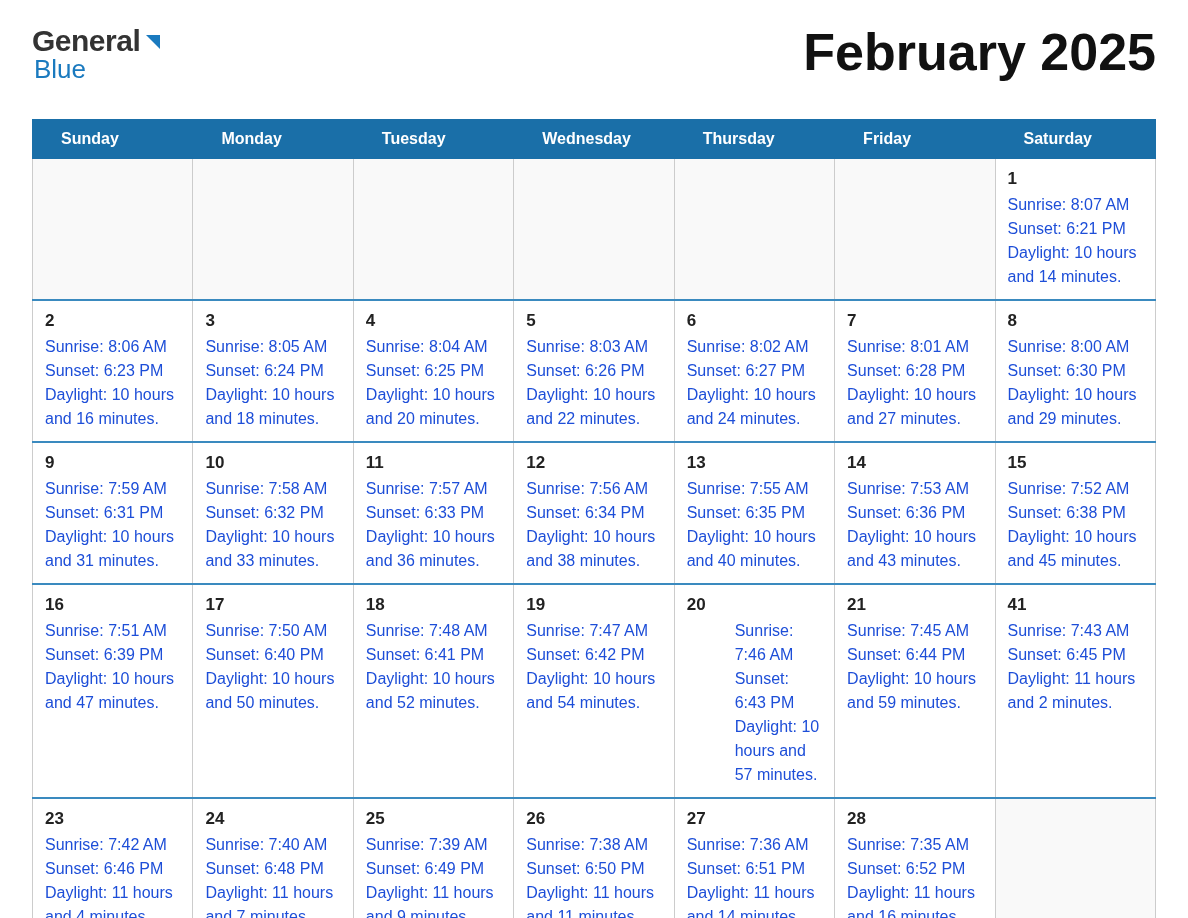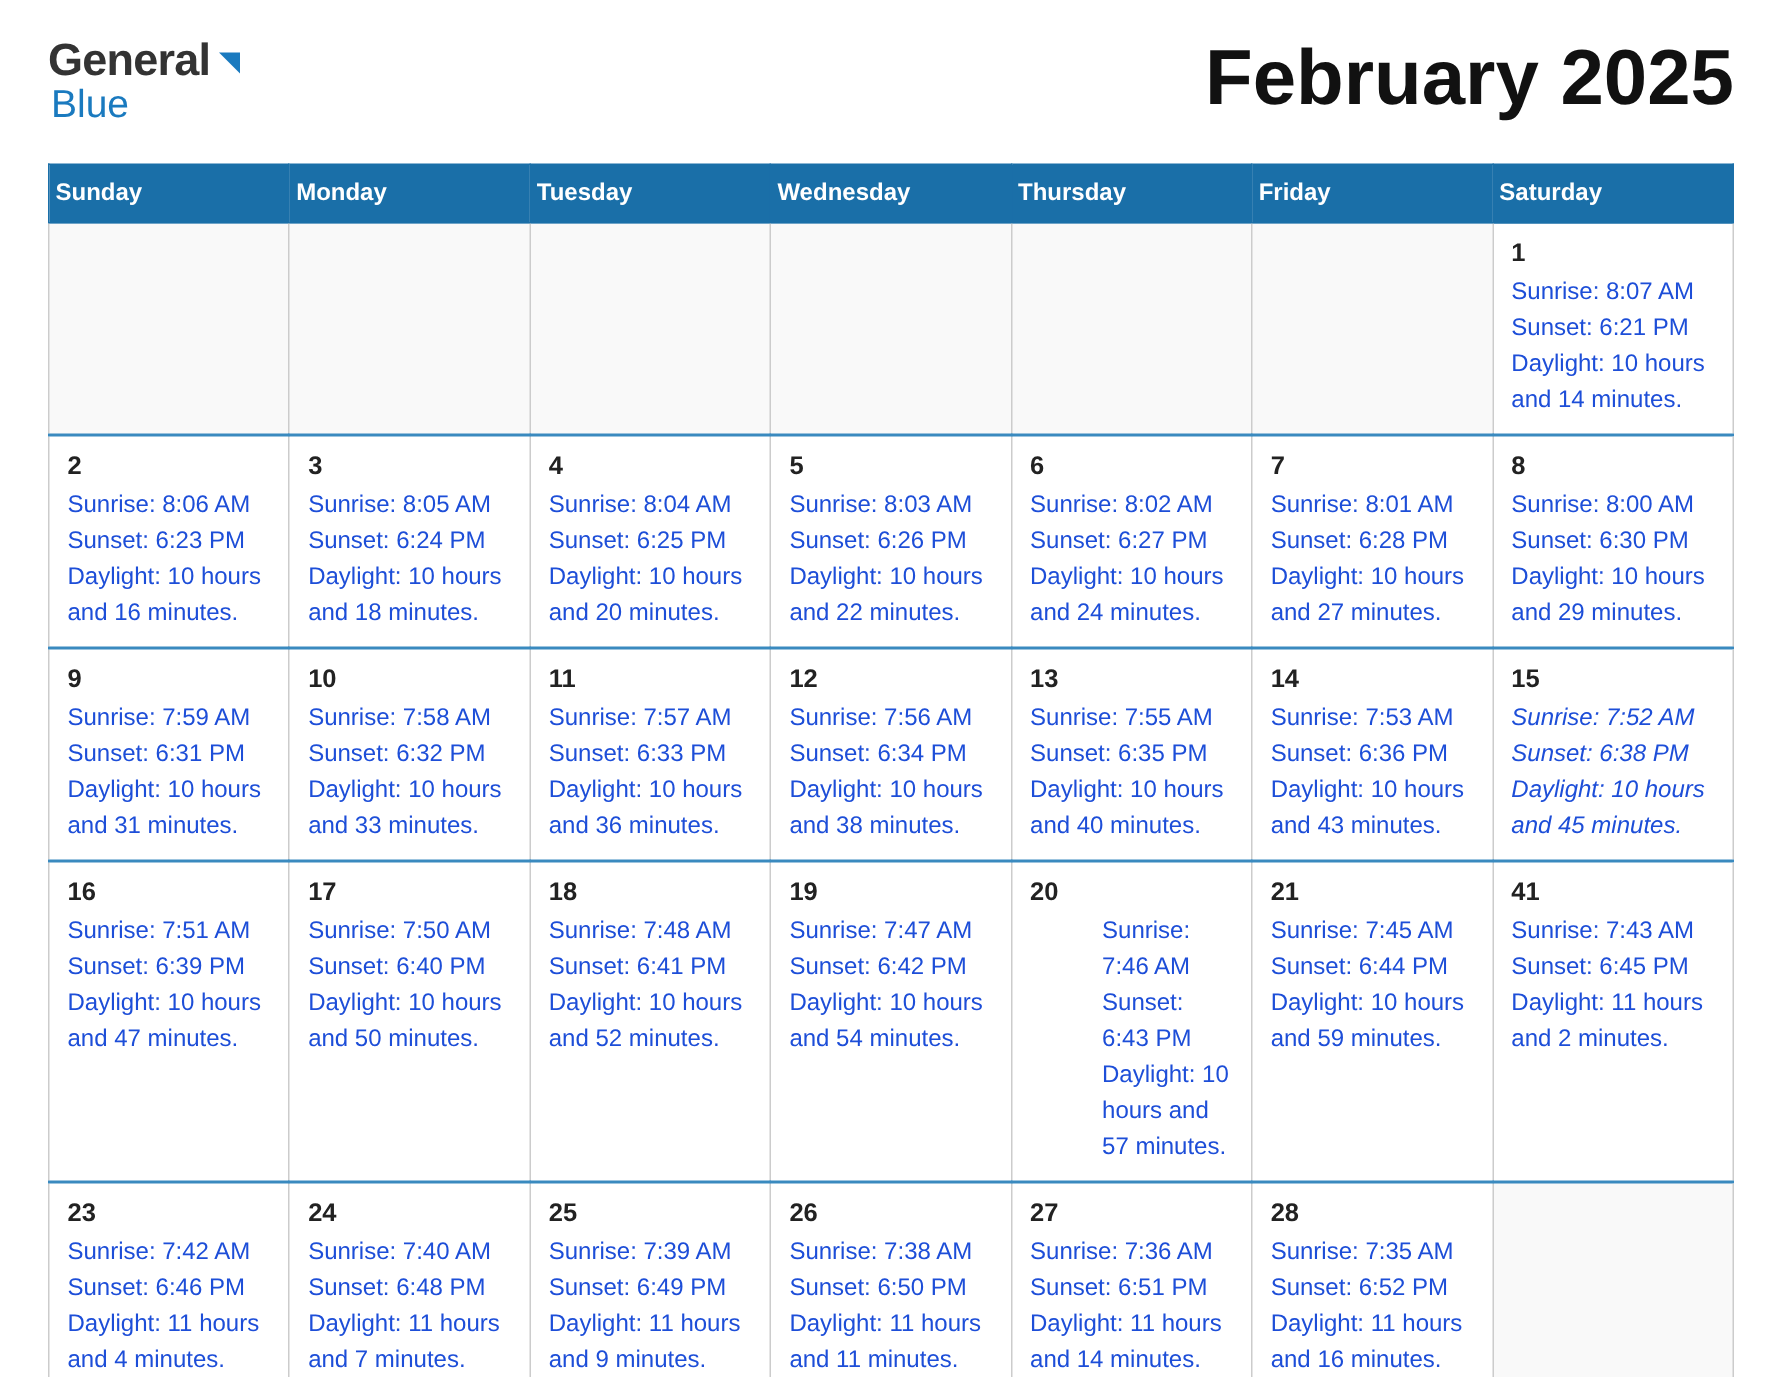--- a/index.html
+++ b/index.html
@@ -7,21 +7,21 @@
       font-family: Arial, sans-serif;
       background: #fff;
       padding: 24px 32px;
       width: 1188px;
       min-height: 918px;
     }
     .header {
       display: flex;
       justify-content: space-between;
       align-items: flex-start;
-      margin-bottom: 24px;
+      margin-bottom: 34px;
     }
     .logo {
       display: flex;
       flex-direction: column;
       align-items: flex-start;
     }
     .title-block {
       text-align: right;
     }
     .title-block h1 {
@@ -40,21 +40,21 @@
       border-collapse: collapse;
       margin-top: 8px;
     }
     .calendar thead tr {
       background-color: #1a6fa8;
     }
     .calendar thead th {
       color: #fff;
       font-size: 16px;
       font-weight: bold;
-      padding: 10px 4px;
+      padding: 10px 28px;
       text-align: left;
       border: 1px solid #1a6fa8;
     }
     .calendar tbody tr {
       border-bottom: 2px solid #3a8abf;
     }
     .calendar tbody td {
       vertical-align: top;
       padding: 10px 12px;
       border-right: 1px solid #ccc;
@@ -203,21 +203,21 @@
 Daylight: 10 hours and 40 minutes.</div>
         </td>
         <td>
           <div class="day-number">14</div>
           <div class="day-info" style="white-space: pre-line;">Sunrise: 7:53 AM
 Sunset: 6:36 PM
 Daylight: 10 hours and 43 minutes.</div>
         </td>
         <td>
           <div class="day-number">15</div>
-          <div class="day-info" style="white-space: pre-line; font-style: italic;">Sunrise: 7:52 AM
+          <div class="day-info" style="white-space: pre-line;">Sunrise: 7:52 AM
 Sunset: 6:38 PM
 Daylight: 10 hours and 45 minutes.</div>
         </td>
       </tr>
       <tr>
         <td>
           <div class="day-number">16</div>
           <div class="day-info" style="white-space: pre-line;">Sunrise: 7:51 AM
 Sunset: 6:39 PM
 Daylight: 10 hours and 47 minutes.</div>

